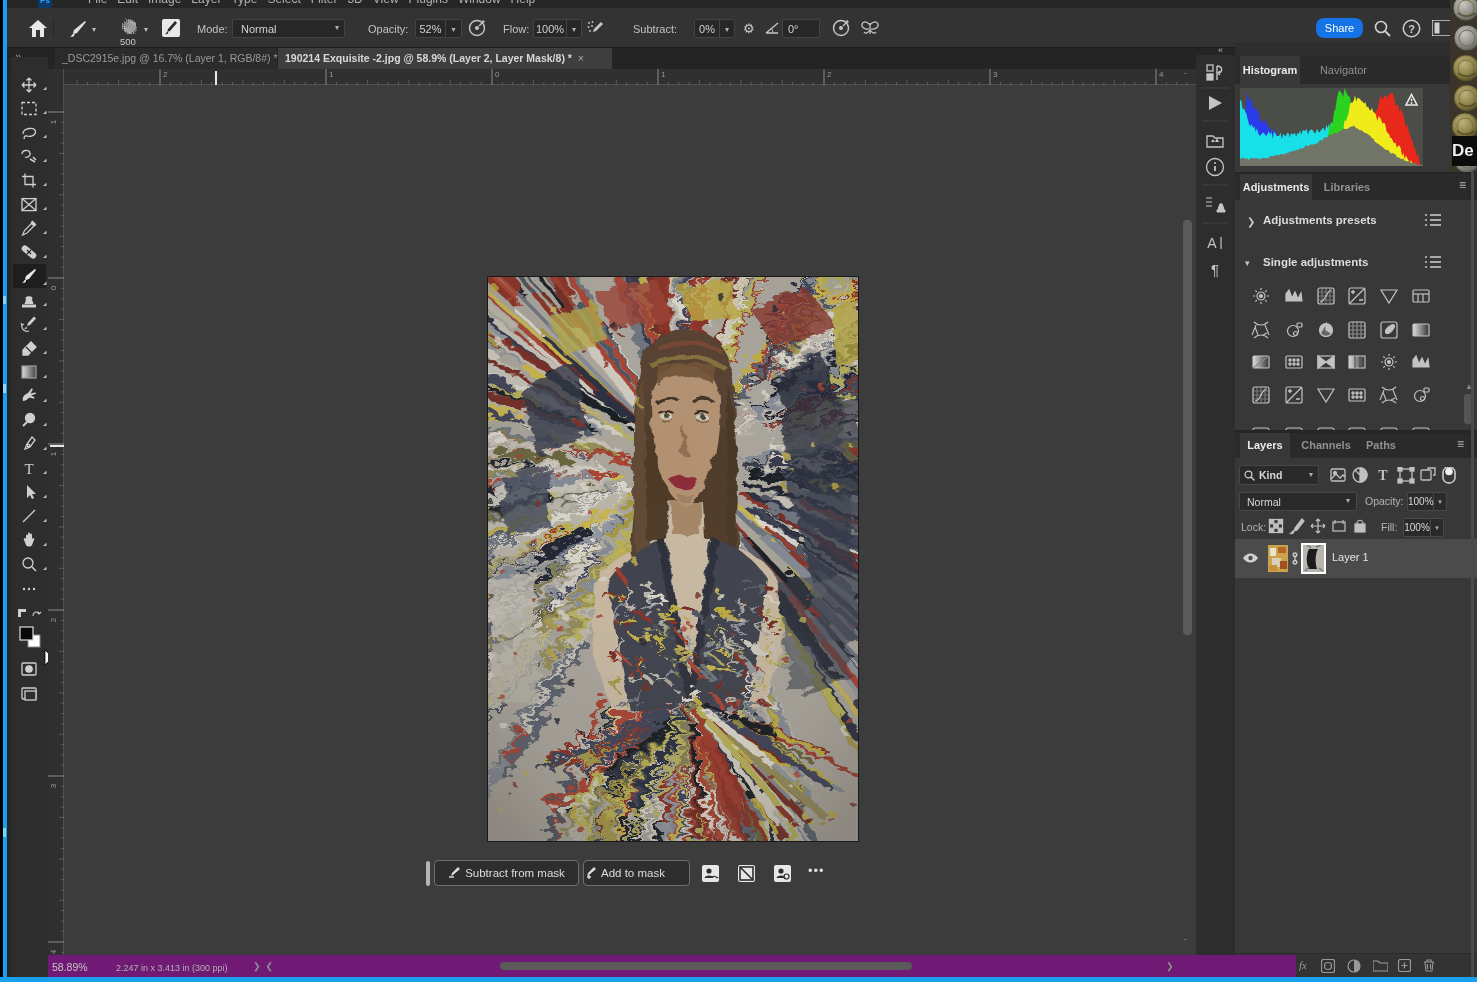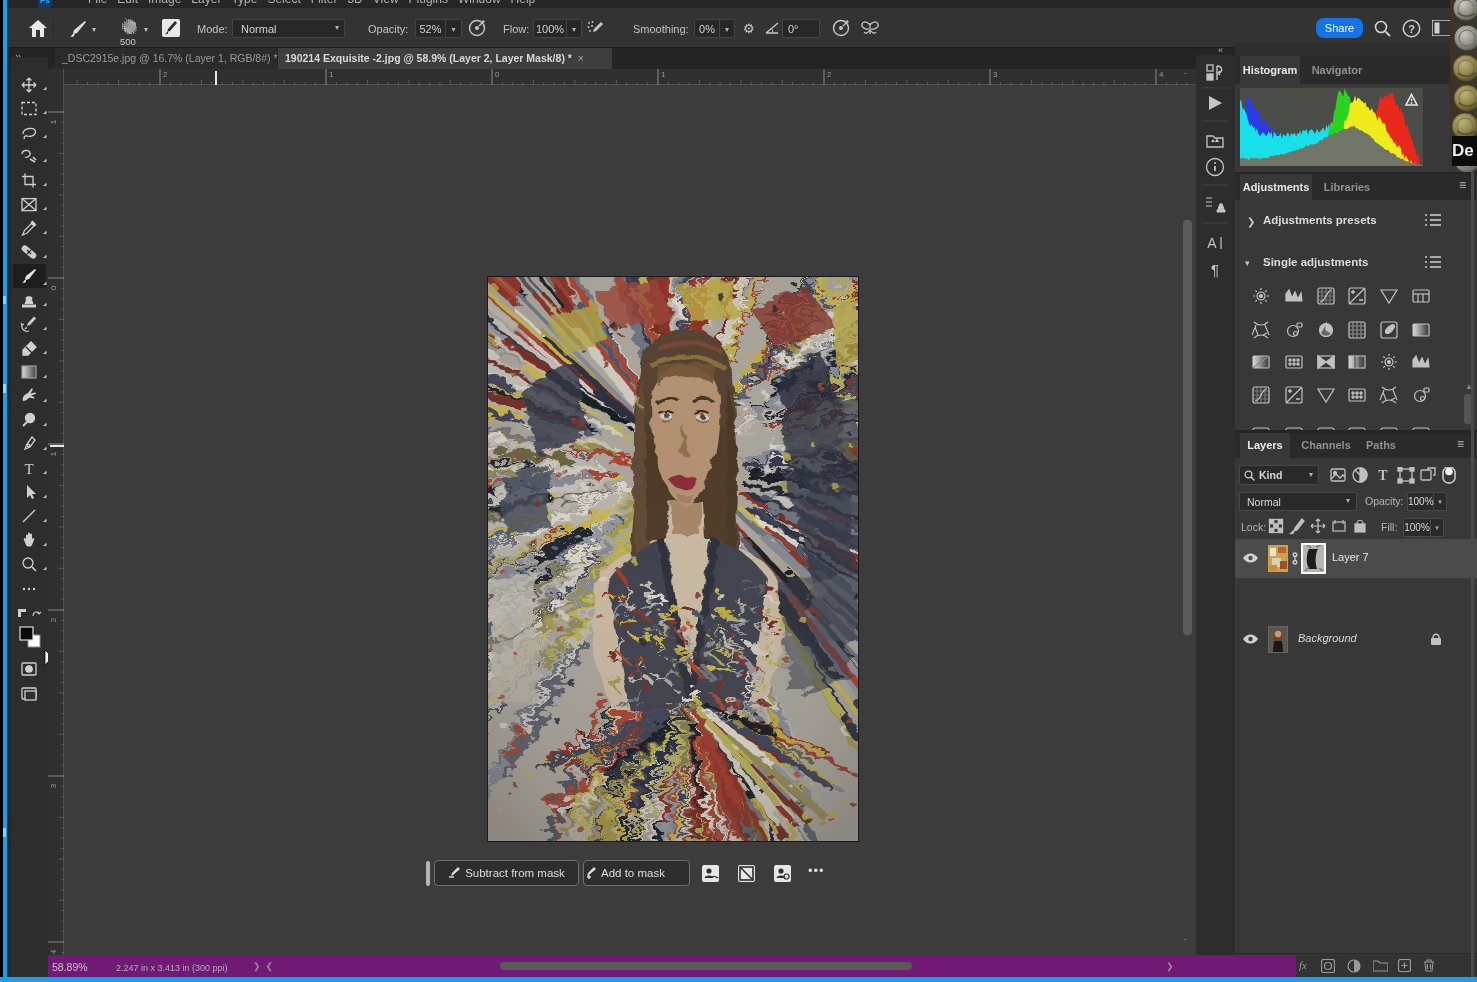--- a/index.html
+++ b/index.html
@@ -67,21 +67,21 @@
 
   <svg class="abs" style="left:586px;top:11px" width="20" height="18" viewBox="0 0 20 18">
       <path d="M8 10 L15 3 L17 5 L10 12 L7 13 Z" fill="#c8c8c8"></path>
       <circle cx="3" cy="4" r=".9" fill="#c8c8c8"></circle>
       <circle cx="6.5" cy="3" r=".9" fill="#c8c8c8"></circle>
       <circle cx="2.5" cy="8" r=".9" fill="#c8c8c8"></circle>
       <circle cx="6" cy="7" r=".9" fill="#c8c8c8"></circle>
       <circle cx="4" cy="12" r=".9" fill="#c8c8c8"></circle>
     </svg>
 
-  <div class="abs" style="left:633px;top:15px;color:#c0c0c0;font-size:11px">Smoothing:</div>
+  <div class="abs" style="left:633px;top:15px;color:#c0c0c0;font-size:11px">Subtract:</div>
   <div class="abs" style="left:694px;top:11px;width:26px;height:19px;background:#272727;border:1px solid #444;border-radius:2px 0 0 2px;color:#d0d0d0;font-size:11px;text-align:center;line-height:19px">0%</div>
   <div class="abs" style="left:720px;top:11px;width:15px;height:19px;background:#272727;border:1px solid #444;border-left:none;border-radius:0 2px 2px 0;color:#b0b0b0;font-size:8px;text-align:center;line-height:19px">▾</div>
 
   <div class="abs" style="left:743px;top:13px;color:#c8c8c8;font-size:13px">⚙</div>
 
   <svg class="abs" style="left:765px;top:14px" width="14" height="12" viewBox="0 0 14 12">
       <path d="M1 11 L13 1 M1 11 L13 11" stroke="#c8c8c8" stroke-width="1.3"></path>
       <path d="M8 11 A 7 7 0 0 0 6.5 6.5" stroke="#c8c8c8" stroke-width="1" fill="none"></path>
     </svg>
   <div class="abs" style="left:782px;top:11px;width:38px;height:19px;background:#272727;border:1px solid #444;border-radius:2px;color:#d0d0d0;font-size:11px;line-height:19px;padding-left:5px">0°</div>
@@ -1976,21 +1976,21 @@
           <text x="0" y="6" font-size="15" fill="#c4c4c4" stroke="none" text-anchor="middle" font-family="Liberation Sans">¶</text>
         </g>
     </g>
   </svg>
 </div>
 
 <div id="panels" class="abs" style="left:1235px;top:42px;width:242px;height:935px;background:#2e2e2e">
 
   <div class="abs" style="left:0;top:14px;width:242px;height:28px;background:#2a2a2a"></div>
   <div class="abs" style="left:5px;top:14px;width:60px;height:28px;background:#383838;color:#e8e8e8;font-size:11px;font-weight:bold;text-align:center;line-height:28px">Histogram</div>
-  <div class="abs" style="left:72px;top:14px;width:60px;height:28px;color:#909090;font-size:11px;font-weight:bold;text-align:center;line-height:28px">Navigator</div>
+  <div class="abs" style="left:72px;top:14px;width:60px;height:28px;color:#909090;font-size:11px;font-weight:normal;text-align:right;line-height:28px">Navigator</div>
   <div class="abs" style="left:0;top:42px;width:242px;height:88px;background:#383838"></div>
   <svg class="abs" style="left:5px;top:46px" width="183" height="78" viewBox="0 0 183 78">
       <rect width="183" height="78" fill="#4b4d49"></rect>
       <path d="M0 78 L0.0 66.7 L1.3 57.0 L2.6 48.8 L3.9 30.1 L5.2 28.8 L6.5 12.6 L7.8 2.8 L9.2 14.1 L10.5 11.3 L11.8 13.0 L13.1 21.7 L14.4 20.3 L15.7 18.9 L17.0 23.6 L18.3 22.6 L19.6 30.8 L20.9 31.9 L22.2 35.3 L23.5 33.0 L24.8 30.4 L26.1 36.0 L27.4 36.0 L28.8 41.1 L30.1 38.0 L31.4 45.9 L32.7 44.6 L34.0 41.3 L35.3 41.5 L36.6 45.7 L37.9 50.2 L39.2 49.1 L40.5 50.5 L41.8 50.6 L43.1 45.6 L44.4 53.1 L45.8 46.5 L47.1 46.8 L48.4 56.0 L49.7 52.7 L51.0 51.6 L52.3 57.0 L53.6 52.8 L54.9 47.8 L56.2 56.7 L57.5 51.6 L58.8 57.0 L60.1 52.2 L61.4 49.0 L62.7 56.7 L64.0 59.1 L65.4 58.5 L66.7 53.7 L68.0 59.6 L69.3 59.1 L70.6 54.3 L71.9 49.3 L73.2 54.4 L74.5 54.3 L75.8 51.3 L77.1 56.9 L78.4 51.2 L79.7 55.3 L81.0 50.1 L82.4 46.0 L83.7 55.5 L85.0 49.6 L86.3 48.7 L87.6 53.3 L88.9 51.6 L90.2 43.3 L91.5 42.9 L92.8 50.9 L94.1 43.0 L95.4 38.7 L96.7 44.9 L98.0 39.3 L99.3 43.9 L100.7 38.8 L102.0 33.8 L103.3 33.0 L104.6 29.2 L105.9 34.9 L107.2 30.3 L108.5 22.8 L109.8 24.0 L111.1 31.6 L112.4 38.3 L113.7 38.0 L115.0 48.7 L116.3 61.2 L117.6 59.1 L119.0 70.8 L120.3 76.1 L121.6 78.0 L122.9 78.0 L124.2 78.0 L125.5 78.0 L126.8 78.0 L128.1 78.0 L129.4 78.0 L130.7 78.0 L132.0 78.0 L133.3 78.0 L134.6 78.0 L135.9 78.0 L137.2 78.0 L138.6 78.0 L139.9 78.0 L141.2 78.0 L142.5 78.0 L143.8 78.0 L145.1 78.0 L146.4 78.0 L147.7 78.0 L149.0 78.0 L150.3 78.0 L151.6 78.0 L152.9 78.0 L154.2 78.0 L155.5 78.0 L156.9 78.0 L158.2 78.0 L159.5 78.0 L160.8 78.0 L162.1 78.0 L163.4 78.0 L164.7 78.0 L166.0 78.0 L167.3 78.0 L168.6 78.0 L169.9 78.0 L171.2 78.0 L172.5 78.0 L173.8 78.0 L175.2 78.0 L176.5 78.0 L177.8 78.0 L179.1 78.0 L180.4 78.0 L181.7 78.0 L183.0 78.0 L183 78 Z" fill="#2a3ae8"></path>
       <path d="M0 78 L0.0 12.6 L1.3 12.2 L2.6 21.2 L3.9 20.5 L5.2 23.5 L6.5 26.1 L7.8 31.8 L9.2 36.4 L10.5 38.3 L11.8 36.0 L13.1 40.3 L14.4 38.2 L15.7 44.0 L17.0 40.0 L18.3 45.8 L19.6 47.8 L20.9 46.9 L22.2 45.0 L23.5 44.6 L24.8 46.2 L26.1 48.2 L27.4 46.2 L28.8 42.9 L30.1 46.4 L31.4 43.6 L32.7 51.0 L34.0 43.8 L35.3 45.0 L36.6 48.0 L37.9 48.0 L39.2 47.7 L40.5 44.6 L41.8 51.0 L43.1 46.3 L44.4 46.9 L45.8 48.6 L47.1 45.1 L48.4 45.0 L49.7 49.6 L51.0 44.8 L52.3 46.5 L53.6 46.0 L54.9 44.7 L56.2 49.1 L57.5 44.6 L58.8 46.2 L60.1 42.0 L61.4 46.8 L62.7 41.9 L64.0 42.4 L65.4 42.9 L66.7 40.7 L68.0 47.0 L69.3 42.4 L70.6 42.0 L71.9 41.2 L73.2 43.1 L74.5 45.5 L75.8 44.3 L77.1 40.7 L78.4 43.8 L79.7 44.5 L81.0 41.9 L82.4 40.8 L83.7 39.8 L85.0 43.4 L86.3 37.1 L87.6 40.1 L88.9 36.1 L90.2 41.7 L91.5 33.9 L92.8 36.3 L94.1 32.8 L95.4 32.3 L96.7 33.1 L98.0 38.3 L99.3 35.9 L100.7 36.4 L102.0 33.5 L103.3 39.4 L104.6 40.5 L105.9 42.7 L107.2 44.0 L108.5 38.9 L109.8 40.0 L111.1 48.0 L112.4 48.5 L113.7 54.0 L115.0 56.9 L116.3 61.4 L117.6 62.8 L119.0 69.7 L120.3 73.2 L121.6 74.9 L122.9 78.0 L124.2 78.0 L125.5 78.0 L126.8 78.0 L128.1 78.0 L129.4 78.0 L130.7 78.0 L132.0 78.0 L133.3 78.0 L134.6 78.0 L135.9 78.0 L137.2 78.0 L138.6 78.0 L139.9 78.0 L141.2 78.0 L142.5 78.0 L143.8 78.0 L145.1 78.0 L146.4 78.0 L147.7 78.0 L149.0 78.0 L150.3 78.0 L151.6 78.0 L152.9 78.0 L154.2 78.0 L155.5 78.0 L156.9 78.0 L158.2 78.0 L159.5 78.0 L160.8 78.0 L162.1 78.0 L163.4 78.0 L164.7 78.0 L166.0 78.0 L167.3 78.0 L168.6 78.0 L169.9 78.0 L171.2 78.0 L172.5 78.0 L173.8 78.0 L175.2 78.0 L176.5 78.0 L177.8 78.0 L179.1 78.0 L180.4 78.0 L181.7 78.0 L183.0 78.0 L183 78 Z" fill="#18e0e8"></path>
       <path d="M0 78 L0.0 78.0 L1.3 78.0 L2.6 78.0 L3.9 78.0 L5.2 78.0 L6.5 78.0 L7.8 78.0 L9.2 78.0 L10.5 78.0 L11.8 78.0 L13.1 78.0 L14.4 78.0 L15.7 78.0 L17.0 78.0 L18.3 78.0 L19.6 78.0 L20.9 78.0 L22.2 78.0 L23.5 78.0 L24.8 78.0 L26.1 78.0 L27.4 78.0 L28.8 78.0 L30.1 78.0 L31.4 78.0 L32.7 78.0 L34.0 78.0 L35.3 78.0 L36.6 78.0 L37.9 78.0 L39.2 78.0 L40.5 78.0 L41.8 78.0 L43.1 78.0 L44.4 78.0 L45.8 78.0 L47.1 78.0 L48.4 78.0 L49.7 78.0 L51.0 78.0 L52.3 78.0 L53.6 78.0 L54.9 78.0 L56.2 78.0 L57.5 78.0 L58.8 78.0 L60.1 78.0 L61.4 78.0 L62.7 78.0 L64.0 78.0 L65.4 78.0 L66.7 78.0 L68.0 78.0 L69.3 78.0 L70.6 78.0 L71.9 78.0 L73.2 78.0 L74.5 78.0 L75.8 78.0 L77.1 77.2 L78.4 68.7 L79.7 74.7 L81.0 69.2 L82.4 58.9 L83.7 56.2 L85.0 58.7 L86.3 54.4 L87.6 49.7 L88.9 42.3 L90.2 34.5 L91.5 38.2 L92.8 33.5 L94.1 23.3 L95.4 21.3 L96.7 11.8 L98.0 5.3 L99.3 2.6 L100.7 4.1 L102.0 5.5 L103.3 9.3 L104.6 0.1 L105.9 3.6 L107.2 6.0 L108.5 8.3 L109.8 8.8 L111.1 17.4 L112.4 17.6 L113.7 21.2 L115.0 34.9 L116.3 35.5 L117.6 33.0 L119.0 37.6 L120.3 38.8 L121.6 50.7 L122.9 50.2 L124.2 49.2 L125.5 56.8 L126.8 58.8 L128.1 58.8 L129.4 70.9 L130.7 75.5 L132.0 70.1 L133.3 77.3 L134.6 78.0 L135.9 78.0 L137.2 78.0 L138.6 78.0 L139.9 78.0 L141.2 78.0 L142.5 78.0 L143.8 78.0 L145.1 78.0 L146.4 78.0 L147.7 78.0 L149.0 78.0 L150.3 78.0 L151.6 78.0 L152.9 78.0 L154.2 78.0 L155.5 78.0 L156.9 78.0 L158.2 78.0 L159.5 78.0 L160.8 78.0 L162.1 78.0 L163.4 78.0 L164.7 78.0 L166.0 78.0 L167.3 78.0 L168.6 78.0 L169.9 78.0 L171.2 78.0 L172.5 78.0 L173.8 78.0 L175.2 78.0 L176.5 78.0 L177.8 78.0 L179.1 78.0 L180.4 78.0 L181.7 78.0 L183.0 78.0 L183 78 Z" fill="#2ad41e"></path>
       <path d="M0 78 L0.0 78.0 L1.3 78.0 L2.6 78.0 L3.9 78.0 L5.2 78.0 L6.5 78.0 L7.8 78.0 L9.2 78.0 L10.5 78.0 L11.8 78.0 L13.1 78.0 L14.4 78.0 L15.7 78.0 L17.0 78.0 L18.3 78.0 L19.6 78.0 L20.9 78.0 L22.2 78.0 L23.5 78.0 L24.8 78.0 L26.1 78.0 L27.4 78.0 L28.8 78.0 L30.1 78.0 L31.4 78.0 L32.7 78.0 L34.0 78.0 L35.3 78.0 L36.6 78.0 L37.9 78.0 L39.2 78.0 L40.5 78.0 L41.8 78.0 L43.1 78.0 L44.4 78.0 L45.8 78.0 L47.1 78.0 L48.4 78.0 L49.7 78.0 L51.0 78.0 L52.3 78.0 L53.6 78.0 L54.9 78.0 L56.2 78.0 L57.5 78.0 L58.8 78.0 L60.1 78.0 L61.4 78.0 L62.7 78.0 L64.0 78.0 L65.4 78.0 L66.7 78.0 L68.0 78.0 L69.3 78.0 L70.6 78.0 L71.9 78.0 L73.2 78.0 L74.5 78.0 L75.8 78.0 L77.1 78.0 L78.4 78.0 L79.7 78.0 L81.0 78.0 L82.4 78.0 L83.7 78.0 L85.0 78.0 L86.3 78.0 L87.6 78.0 L88.9 78.0 L90.2 78.0 L91.5 78.0 L92.8 78.0 L94.1 78.0 L95.4 78.0 L96.7 78.0 L98.0 78.0 L99.3 78.0 L100.7 78.0 L102.0 78.0 L103.3 78.0 L104.6 78.0 L105.9 78.0 L107.2 78.0 L108.5 78.0 L109.8 78.0 L111.1 78.0 L112.4 78.0 L113.7 77.4 L115.0 73.0 L116.3 73.9 L117.6 66.1 L119.0 61.8 L120.3 64.1 L121.6 58.8 L122.9 54.2 L124.2 52.5 L125.5 47.2 L126.8 44.9 L128.1 44.4 L129.4 38.1 L130.7 33.9 L132.0 32.9 L133.3 28.5 L134.6 24.7 L135.9 22.5 L137.2 22.2 L138.6 16.2 L139.9 9.9 L141.2 7.5 L142.5 12.2 L143.8 8.7 L145.1 7.5 L146.4 7.5 L147.7 10.2 L149.0 5.9 L150.3 5.1 L151.6 6.0 L152.9 4.8 L154.2 10.2 L155.5 17.2 L156.9 17.6 L158.2 16.9 L159.5 24.3 L160.8 19.9 L162.1 24.6 L163.4 26.6 L164.7 33.8 L166.0 38.9 L167.3 36.1 L168.6 42.8 L169.9 47.3 L171.2 50.6 L172.5 52.5 L173.8 59.5 L175.2 59.9 L176.5 68.1 L177.8 65.3 L179.1 71.0 L180.4 77.2 L181.7 76.9 L183.0 78.0 L183 78 Z" fill="#e8281a"></path>
       <path d="M0 78 L0.0 78.0 L1.3 78.0 L2.6 78.0 L3.9 78.0 L5.2 78.0 L6.5 78.0 L7.8 78.0 L9.2 78.0 L10.5 78.0 L11.8 78.0 L13.1 78.0 L14.4 78.0 L15.7 78.0 L17.0 78.0 L18.3 78.0 L19.6 78.0 L20.9 78.0 L22.2 78.0 L23.5 78.0 L24.8 78.0 L26.1 78.0 L27.4 78.0 L28.8 78.0 L30.1 78.0 L31.4 78.0 L32.7 78.0 L34.0 78.0 L35.3 78.0 L36.6 78.0 L37.9 78.0 L39.2 78.0 L40.5 78.0 L41.8 78.0 L43.1 78.0 L44.4 78.0 L45.8 78.0 L47.1 78.0 L48.4 78.0 L49.7 78.0 L51.0 78.0 L52.3 78.0 L53.6 78.0 L54.9 78.0 L56.2 78.0 L57.5 78.0 L58.8 78.0 L60.1 78.0 L61.4 78.0 L62.7 78.0 L64.0 78.0 L65.4 78.0 L66.7 78.0 L68.0 78.0 L69.3 78.0 L70.6 78.0 L71.9 78.0 L73.2 78.0 L74.5 78.0 L75.8 78.0 L77.1 78.0 L78.4 78.0 L79.7 78.0 L81.0 78.0 L82.4 78.0 L83.7 78.0 L85.0 78.0 L86.3 78.0 L87.6 78.0 L88.9 78.0 L90.2 78.0 L91.5 78.0 L92.8 78.0 L94.1 78.0 L95.4 76.8 L96.7 70.0 L98.0 67.2 L99.3 61.8 L100.7 50.0 L102.0 47.9 L103.3 42.6 L104.6 31.9 L105.9 33.6 L107.2 29.1 L108.5 26.0 L109.8 16.6 L111.1 14.6 L112.4 14.8 L113.7 12.8 L115.0 6.9 L116.3 13.5 L117.6 9.5 L119.0 10.2 L120.3 11.6 L121.6 13.0 L122.9 14.0 L124.2 15.6 L125.5 14.1 L126.8 19.5 L128.1 18.5 L129.4 21.7 L130.7 22.4 L132.0 19.9 L133.3 23.9 L134.6 24.9 L135.9 26.4 L137.2 32.9 L138.6 28.4 L139.9 29.3 L141.2 32.1 L142.5 35.6 L143.8 34.8 L145.1 35.7 L146.4 42.7 L147.7 45.3 L149.0 45.7 L150.3 49.9 L151.6 50.0 L152.9 52.9 L154.2 55.4 L155.5 54.5 L156.9 59.7 L158.2 58.1 L159.5 57.4 L160.8 60.6 L162.1 67.9 L163.4 64.7 L164.7 71.1 L166.0 67.6 L167.3 70.3 L168.6 72.5 L169.9 74.7 L171.2 71.9 L172.5 76.5 L173.8 76.7 L175.2 76.9 L176.5 77.1 L177.8 77.3 L179.1 77.4 L180.4 77.6 L181.7 77.8 L183.0 78.0 L183 78 Z" fill="#f0ec1c"></path>
       <path d="M0 78 L0.0 70.7 L1.3 70.6 L2.6 69.6 L3.9 70.3 L5.2 71.0 L6.5 69.9 L7.8 71.4 L9.2 71.7 L10.5 70.2 L11.8 69.9 L13.1 70.1 L14.4 70.4 L15.7 69.9 L17.0 69.9 L18.3 70.8 L19.6 71.5 L20.9 70.3 L22.2 70.4 L23.5 69.5 L24.8 70.0 L26.1 70.4 L27.4 69.9 L28.8 69.7 L30.1 68.1 L31.4 67.9 L32.7 68.0 L34.0 68.3 L35.3 67.1 L36.6 67.5 L37.9 67.1 L39.2 67.5 L40.5 65.4 L41.8 66.4 L43.1 66.1 L44.4 66.5 L45.8 65.6 L47.1 65.1 L48.4 64.8 L49.7 63.6 L51.0 64.1 L52.3 63.0 L53.6 62.4 L54.9 63.3 L56.2 61.2 L57.5 62.5 L58.8 61.6 L60.1 59.8 L61.4 61.1 L62.7 60.3 L64.0 59.5 L65.4 57.8 L66.7 57.3 L68.0 58.6 L69.3 57.2 L70.6 56.3 L71.9 56.6 L73.2 56.6 L74.5 56.3 L75.8 55.8 L77.1 55.2 L78.4 54.5 L79.7 52.3 L81.0 51.9 L82.4 52.5 L83.7 49.8 L85.0 49.0 L86.3 49.7 L87.6 49.1 L88.9 47.3 L90.2 47.1 L91.5 46.2 L92.8 46.9 L94.1 44.9 L95.4 44.9 L96.7 45.2 L98.0 44.5 L99.3 43.3 L100.7 42.7 L102.0 42.2 L103.3 40.2 L104.6 40.9 L105.9 40.9 L107.2 40.7 L108.5 40.3 L109.8 39.0 L111.1 38.5 L112.4 38.8 L113.7 37.6 L115.0 38.8 L116.3 40.4 L117.6 40.2 L119.0 41.8 L120.3 42.5 L121.6 42.0 L122.9 43.6 L124.2 44.6 L125.5 45.0 L126.8 45.4 L128.1 46.5 L129.4 46.9 L130.7 48.5 L132.0 50.5 L133.3 50.2 L134.6 53.5 L135.9 54.2 L137.2 55.5 L138.6 56.0 L139.9 57.2 L141.2 58.2 L142.5 58.7 L143.8 60.5 L145.1 61.3 L146.4 62.0 L147.7 62.1 L149.0 62.8 L150.3 64.9 L151.6 65.6 L152.9 64.9 L154.2 66.0 L155.5 66.6 L156.9 69.1 L158.2 69.4 L159.5 69.8 L160.8 70.8 L162.1 71.2 L163.4 70.8 L164.7 72.8 L166.0 72.9 L167.3 73.6 L168.6 73.3 L169.9 73.8 L171.2 75.0 L172.5 75.6 L173.8 74.3 L175.2 74.4 L176.5 75.9 L177.8 76.6 L179.1 77.1 L180.4 76.6 L181.7 76.9 L183.0 77.2 L183 78 Z" fill="#717567"></path>
 <path d="M166 17 L177 17 L171.5 6.5 Z" fill="none" stroke="#e8e8e8" stroke-width="1.6"></path>
@@ -2286,41 +2286,21 @@
     <svg class="abs" style="left:55px;top:13px" width="10" height="13" viewBox="0 0 10 13">
         <path d="M5 1 C7.5 1 7.5 4.5 5 4.5 C2.5 4.5 2.5 1 5 1 M5 8.5 C7.5 8.5 7.5 12 5 12 C2.5 12 2.5 8.5 5 8.5 M5 3.5 L5 9.5" stroke="#d0d0d0" stroke-width="1.3" fill="none"></path>
       </svg>
     <div class="abs" style="left:66px;top:4px;width:25px;height:31px;background:#fff;padding:2px">
       <svg width="21" height="27" viewBox="0 0 21 27">
           <rect width="21" height="27" fill="#b8b4ae"></rect>
           <path d="M6 4 C3 10 3 18 6 24 L14 24 C12 18 12 9 15 4 Z" fill="#1c1c1c"></path>
           <path d="M4 0 L8 3 M13 2 L18 0 M2 26 L6 22 M16 23 L20 26" stroke="#777" stroke-width="1.5"></path>
         </svg>
     </div>
-    <div class="abs" style="left:97px;top:12px;color:#e4e4e4;font-size:11px">Layer 7</div>
-  </div>
-  <div class="abs" style="left:0;top:578px;width:242px;height:39px;background:#383838">
-    <svg class="abs" style="left:8px;top:14px" width="15" height="10" viewBox="0 0 15 10">
-        <path d="M0 5 C4 -1 11 -1 15 5 C11 11 4 11 0 5 Z" fill="#d0d0d0"></path>
-        <circle cx="7.5" cy="5" r="2.2" fill="#383838"></circle>
-      </svg>
-    <div class="abs" style="left:33px;top:6px;width:20px;height:27px;background:#3a3a3a;border:1px solid #666">
-      <svg width="18" height="25" viewBox="0 0 18 25">
-          <rect width="18" height="25" fill="#5a5650"></rect>
-          <circle cx="9" cy="7" r="3.5" fill="#c09a70"></circle>
-          <path d="M5 5 C4 10 5 13 6 14 L12 14 C13 13 14 10 13 5 C12 2 6 2 5 5 Z" fill="#74402c" opacity=".85"></path>
-          <path d="M4 25 L5 14 L13 14 L14 25 Z" fill="#181818"></path>
-          <circle cx="9" cy="7" r="3.2" fill="#c49a6e"></circle>
-        </svg>
-    </div>
-    <div class="abs" style="left:63px;top:12px;color:#d8d8d8;font-size:11px;font-style:italic">Background</div>
-    <svg class="abs" style="left:195px;top:12px" width="12" height="14" viewBox="0 0 12 14">
-        <rect x="1" y="6" width="10" height="7" rx="1" fill="#c0c0c0"></rect>
-        <path d="M3 6 C3 1 9 1 9 6" stroke="#c0c0c0" stroke-width="1.5" fill="none"></path>
-      </svg>
+    <div class="abs" style="left:97px;top:12px;color:#e4e4e4;font-size:11px">Layer 1</div>
   </div>
 
   <div class="abs" style="left:0;top:911px;width:242px;height:24px;background:#333333;border-top:1px solid #2a2a2a">
     <svg class="abs" style="left:38px;top:7px" width="16" height="9" viewBox="0 0 16 9">
         <g stroke="#999" stroke-width="1.3" fill="none">
           <rect x="0" y="2" width="7" height="5" rx="2.5"></rect>
           <rect x="9" y="2" width="7" height="5" rx="2.5"></rect>
           <line x1="5" y1="4.5" x2="11" y2="4.5"></line>
         </g>
       </svg>

